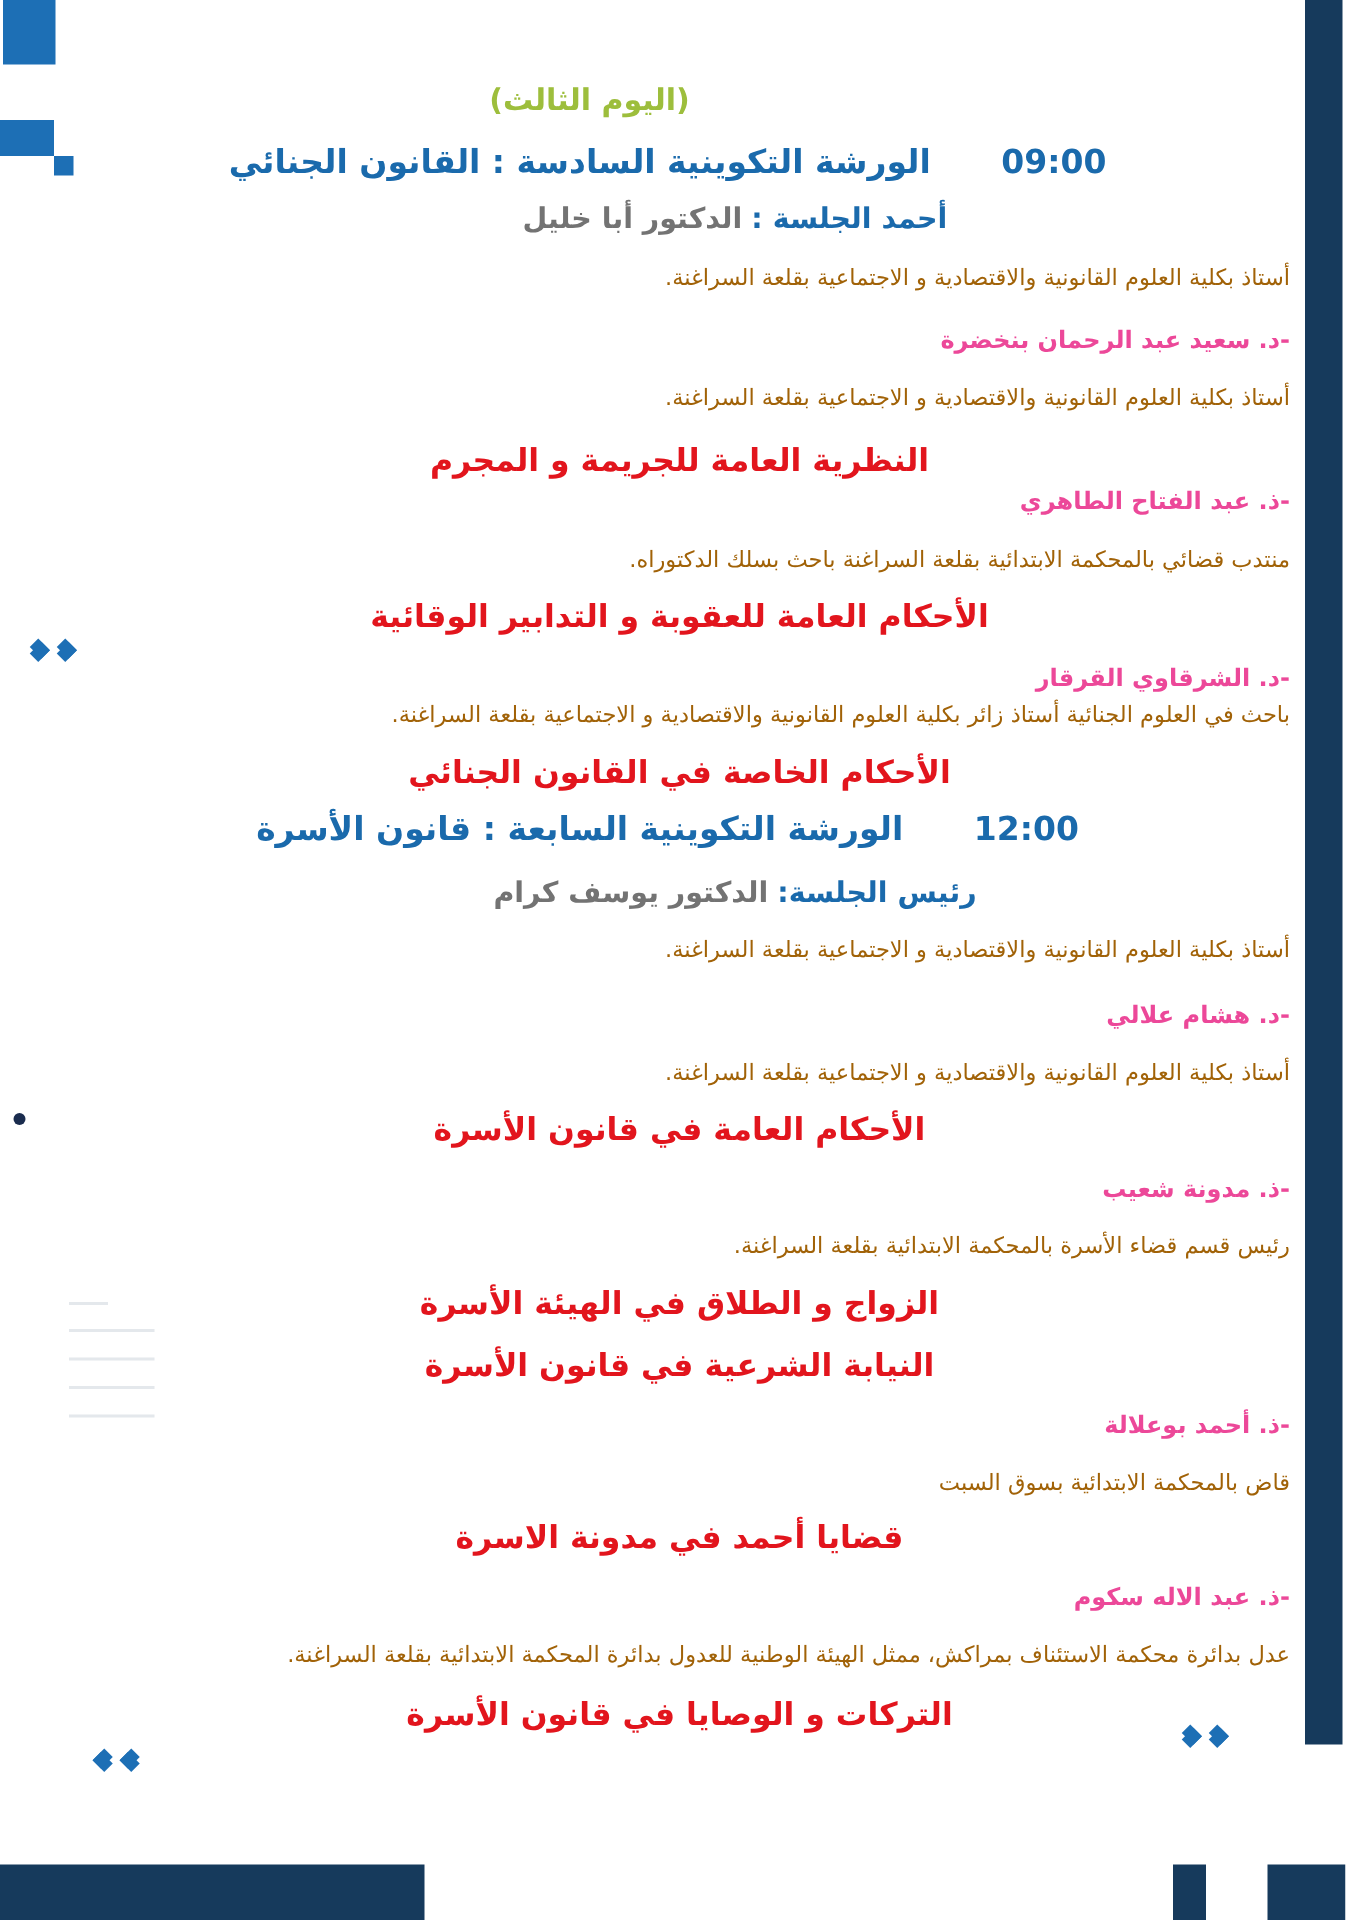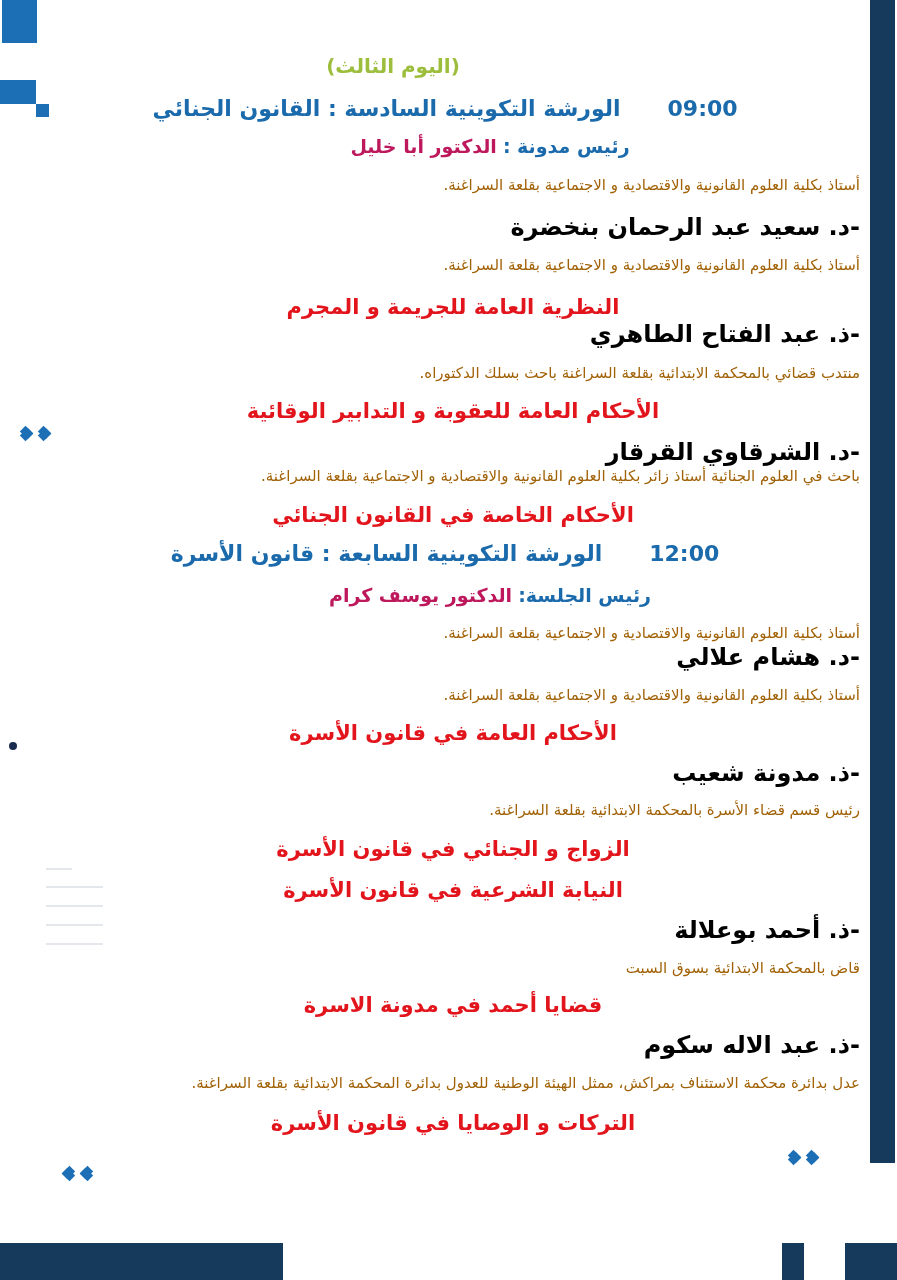--- a/index.html
+++ b/index.html
@@ -38,23 +38,23 @@
   
   .content { position:relative; direction:rtl; margin:0 37px 0 30px;
              padding-top:52px; text-align:right; }
   .green { font-size:20px; line-height:28px; font-weight:bold; color:#9DBE3C;
            text-align:center; transform:translateX(-52px); }
   .ws { display:flex; justify-content:center; gap:47px; direction:rtl;
         font-size:22px; line-height:30px; font-weight:bold; color:#1A6AAC; }
   .chair { font-size:19px; line-height:28px; text-align:center;
            transform:translateX(45px); }
   .chair .lbl { color:#1A6AAC; font-weight:bold; }
-  .chair .nm  { color:#be185d; font-weight:bold; }
+  .chair .nm  { color:#737373; font-weight:bold; }
   .desc { font-size:15px; line-height:22px; color:#a16207; }
-  .name { font-size:24px; line-height:26px; font-weight:bold; color:#000000; }
+  .name { font-size:16px; line-height:26px; font-weight:bold; color:#ec4899; }
   .red  { font-size:21px; line-height:28px; font-weight:bold; color:#E2151D;
           text-align:center; transform:translateX(8px); }
 </style>
 </head>
 <body>
 
 <div class="page">
 
   <div class="navy strip-right"></div>
   <div class="blue-rect tl-rect-1"></div>
@@ -84,21 +84,21 @@
 
   <div class="content">
 
     <div class="green">(اليوم الثالث)</div>
 
     <div class="ws" style="margin-top:14px;">
       <span>09:00</span>
       <span>الورشة التكوينية السادسة : القانون الجنائي</span>
     </div>
     <div class="chair" style="margin-top:8px;">
-      <span class="lbl">رئيس مدونة :</span>
+      <span class="lbl">أحمد الجلسة :</span>
       <span class="nm">الدكتور أبا خليل</span>
     </div>
     <div class="desc" style="margin-top:14px;">أستاذ بكلية العلوم القانونية والاقتصادية و الاجتماعية بقلعة السراغنة.</div>
 
     <div class="name" style="margin-top:18px;">-د. سعيد عبد الرحمان بنخضرة</div>
     <div class="desc" style="margin-top:14px;">أستاذ بكلية العلوم القانونية والاقتصادية و الاجتماعية بقلعة السراغنة.</div>
     <div class="red" style="margin-top:17px;">النظرية العامة للجريمة و المجرم</div>
 
     <div class="name" style="margin-top:0;">-ذ. عبد الفتاح الطاهري</div>
     <div class="desc" style="margin-top:15px;">منتدب قضائي بالمحكمة الابتدائية بقلعة السراغنة باحث بسلك الدكتوراه.</div>
@@ -111,27 +111,27 @@
     <div class="ws" style="margin-top:10px;">
       <span>12:00</span>
       <span>الورشة التكوينية السابعة : قانون الأسرة</span>
     </div>
     <div class="chair" style="margin-top:12px;">
       <span class="lbl">رئيس الجلسة:</span>
       <span class="nm">الدكتور يوسف كرام</span>
     </div>
     <div class="desc" style="margin-top:13px;">أستاذ بكلية العلوم القانونية والاقتصادية و الاجتماعية بقلعة السراغنة.</div>
 
-    <div class="name" style="margin-top:0;">-د. هشام علالي</div>
+    <div class="name" style="margin-top:20px;">-د. هشام علالي</div>
     <div class="desc" style="margin-top:14px;">أستاذ بكلية العلوم القانونية والاقتصادية و الاجتماعية بقلعة السراغنة.</div>
     <div class="red" style="margin-top:13px;">الأحكام العامة في قانون الأسرة</div>
 
     <div class="name" style="margin-top:13px;">-ذ. مدونة شعيب</div>
     <div class="desc" style="margin-top:13px;">رئيس قسم قضاء الأسرة بالمحكمة الابتدائية بقلعة السراغنة.</div>
-    <div class="red" style="margin-top:14px;">الزواج و الجنائي في قانون الأسرة</div>
+    <div class="red" style="margin-top:14px;">الزواج و الطلاق في الهيئة الأسرة</div>
     <div class="red" style="margin-top:13px;">النيابة الشرعية في قانون الأسرة</div>
 
     <div class="name" style="margin-top:13px;">-ذ. أحمد بوعلالة</div>
     <div class="desc" style="margin-top:14px;">قاض بالمحكمة الابتدائية بسوق السبت</div>
     <div class="red" style="margin-top:12px;">قضايا أحمد في مدونة الاسرة</div>
 
     <div class="name" style="margin-top:13px;">-ذ. عبد الاله سكوم</div>
     <div class="desc" style="margin-top:14px;">عدل بدائرة محكمة الاستئناف بمراكش، ممثل الهيئة الوطنية للعدول بدائرة المحكمة الابتدائية بقلعة السراغنة.</div>
     <div class="red" style="margin-top:15px;">التركات و الوصايا في قانون الأسرة</div>
 

